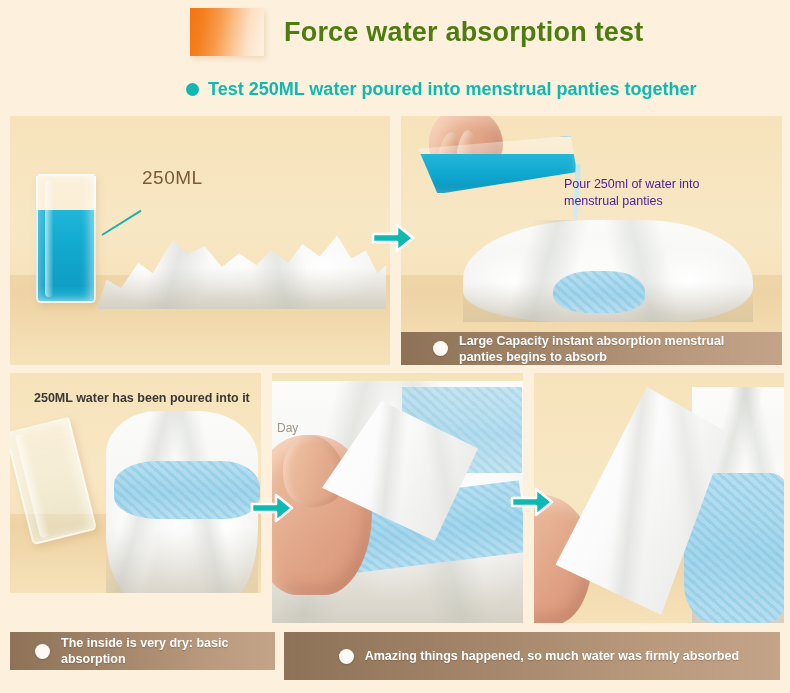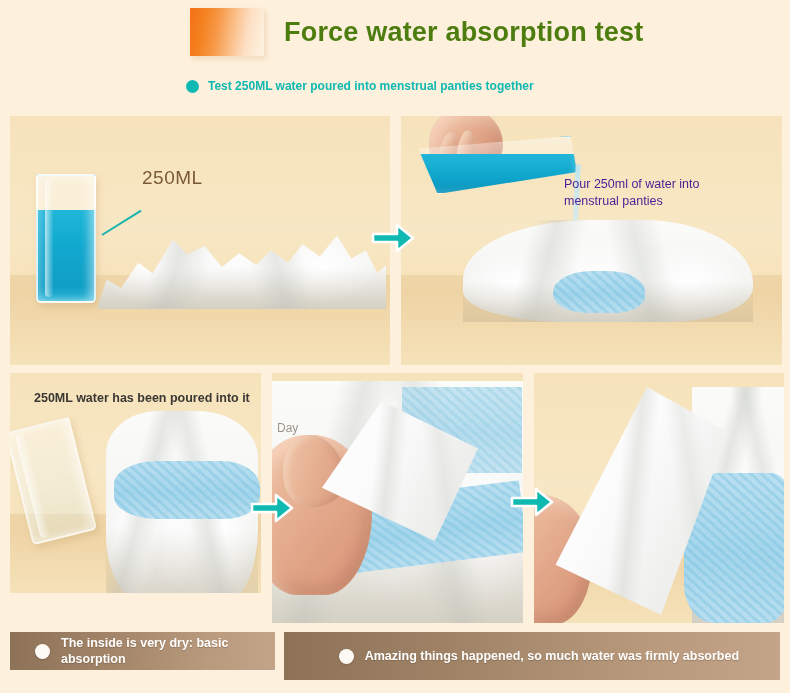--- a/index.html
+++ b/index.html
@@ -59,21 +59,21 @@
     align-items: center;
   }
   .subtitle-dot {
     width: 13px; height: 13px;
     border-radius: 50%;
     background: #0fb9b1;
     flex: none;
   }
   .subtitle-text {
     margin-left: 9px;
-    font-size: 12px;
+    font-size: 18px;
     font-weight: bold;
     color: #0fb9b1;
     white-space: nowrap;
   }
 
   
   .grid {
     position: absolute;
     left: 10px; top: 116px;
     width: 770px;
@@ -387,20 +387,25 @@
 
         <div class="stream" style="left:172px; top:48px; width:5px; height:105px;
                     transform: rotate(3deg);"></div>
 
         <div class="fabric lump" style="left:62px; top:104px; width:290px; height:102px;"></div>
         <div class="core" style="left:152px; top:155px; width:92px; height:42px; border-radius:42% 40% 34% 38%/50% 48% 40% 44%;"></div>
 
         <div class="anno anno-pour" style="left:163px; top:60px;">Pour 250ml of water into
 menstrual panties</div>
 
+        <div class="cap-inside capbar">
+          <div class="cap-dot"></div>
+          <div class="cap-text">Large Capacity instant absorption menstrual
+panties begins to absorb</div>
+        </div>
       </div>
 
       <div class="arrow" style="left:361px; top:105px;">
         <svg viewBox="0 0 44 34" width="44" height="34">
           <path d="M2 13 L26 13 L26 4 L42 17 L26 30 L26 21 L2 21 Z" fill="#0fb9b1" stroke="#ffffff" stroke-width="2.6" stroke-linejoin="round"></path>
         </svg>
       </div>
     </div>
 
     <div class="row row2">

